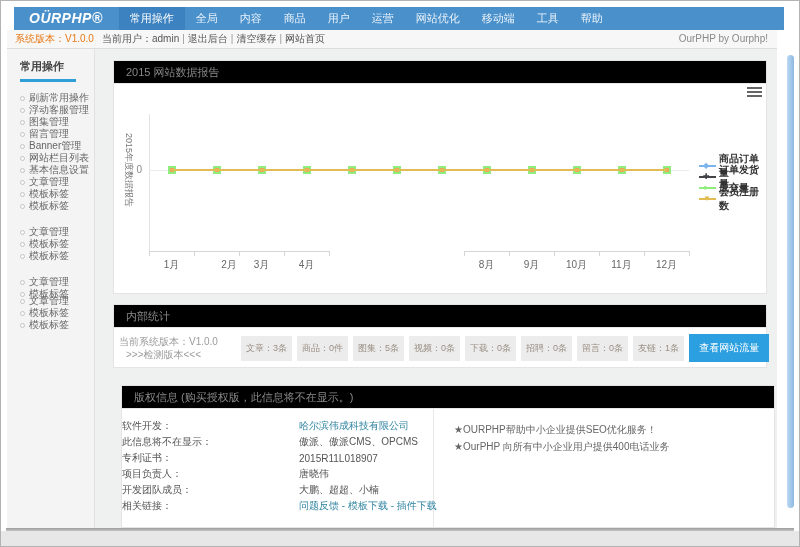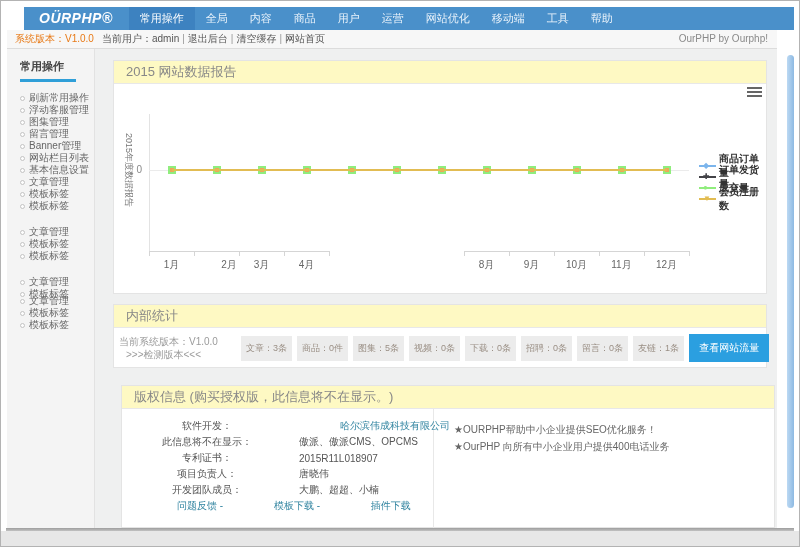--- a/index.html
+++ b/index.html
@@ -6,21 +6,21 @@
   html,body { width:800px; height:547px; }
   body {
     position: relative;
     font-family: "Liberation Sans", "DejaVu Sans", sans-serif;
     background: #ffffff;
     overflow: hidden;
   }
   .frame { position:absolute; inset:0; border:1px solid #b3b3b3; background:#fff; }
 
   
-  .topbar { position:absolute; left:24px; top:7px; width:770px; height:23px;
+  .topbar { position:absolute; left:14px; top:7px; width:770px; height:23px;
     background:#4a90ca; display:flex; align-items:flex-end; }
   .logo { color:#fff; font-style:italic; font-weight:bold; font-size:14px;
     line-height:23px; padding:0 16px 0 15px; letter-spacing:.5px; }
   .nav { display:flex; }
   .nav-item { color:#eaf3fb; font-size:11px; line-height:23px; padding:0 11px; cursor:pointer; }
   .nav-item.active { background:#3d82c0; color:#fff; }
 
   
   .statusbar { position:absolute; left:7px; top:30px; width:770px; height:19px;
     background:#f7f7f7; border-bottom:1px solid #dcdcdc; font-size:10px; line-height:18px; }
@@ -38,22 +38,22 @@
   .menu-group { margin:0 0 14px 0; }
   .menu-item { display:flex; align-items:center; height:12px; padding-left:13px;
     font-size:10px; color:#666; cursor:pointer; white-space:nowrap; }
   .menu-item.tight { margin-top:-5px; }
   .bullet { width:5px; height:5px; border:1px solid #c3c3c3; border-radius:50%;
     margin-right:4px; flex:0 0 auto; background:#fdfdfd; }
 
   
   .content-bg { position:absolute; left:95px; top:49px; width:682px; height:479px; background:#eff0f0; }
   .panel { position:absolute; background:#fff; border:1px solid #e4e4e4; }
-  .panel-header { height:23px; line-height:22px; background:#fef9c3;
-    border-bottom:1px solid #e8e8e8; color:#888; font-size:13px; padding-left:12px; }
+  .panel-header { height:23px; line-height:22px; background:#000000;
+    border-bottom:1px solid #e8e8e8; color:#888; font-size:11px; padding-left:12px; }
 
   .chart-panel { left:113px; top:60px; width:654px; height:234px; }
   .chart-body { position:relative; width:100%; height:209px; background:#fff; }
 
   .hamburger { position:absolute; left:633px; top:3px; width:15px; height:12px; cursor:pointer; }
   .hamburger i { display:block; height:2px; background:#666; margin-bottom:2px; }
 
   .y-title { position:absolute; left:14px; top:86px; transform:translate(-50%,-50%) rotate(90deg);
     font-size:9px; color:#777; white-space:nowrap; }
   .y-zero { position:absolute; left:14px; top:80px; width:14px; text-align:right;
@@ -86,23 +86,23 @@
     padding:8px 5px; margin-right:5px; white-space:nowrap; }
   .traffic-btn { background:#2b9fe0; color:#fff; border:none; font-size:10px;
     padding:7px 10px; cursor:pointer; white-space:nowrap;
     font-family:"Liberation Sans","DejaVu Sans",sans-serif; }
 
   
   .copy-panel { left:121px; top:385px; width:654px; height:143px; }
   .copy-body { display:flex; height:119px; }
   .copy-left { width:312px; border-right:1px solid #e8e8e8; padding-top:9px; }
   .cr-row { display:flex; height:16px; align-items:center; font-size:10px; }
-  .cr-label { width:170px; text-align:center; color:#555; flex:0 0 auto; }
+  .cr-label { width:170px; text-align:left; color:#555; flex:0 0 auto; }
   .cr-value { color:#555; margin-left:7px; white-space:nowrap; }
-  .cr-value.link, .cr-links a { color:#3184a0; text-decoration:none; cursor:pointer;margin-left:48px; }
+  .cr-value.link, .cr-links a { color:#3184a0; text-decoration:none; cursor:pointer; }
   .cr-links { margin-left:7px; white-space:nowrap; font-size:10px; }
   .cr-links .lsep { color:#3184a0; }
   .copy-right { flex:1; padding:12px 0 0 20px; }
   .notice { font-size:10px; color:#666; line-height:17px; white-space:nowrap; }
 
   
   .scrollbar { position:absolute; left:787px; top:55px; width:7px; height:453px;
     border-radius:4px; background:linear-gradient(to right,#bcd9f3,#8db9e2); cursor:pointer; }
   .footer-line { position:absolute; left:6px; right:6px; top:528px; height:3px;
     background:linear-gradient(#9d9d9d,#c2c2c2); }
@@ -371,20 +371,21 @@
         </div>
         <div class="cr-row">
           <div class="cr-label">项目负责人：</div>
           <span class="cr-value">唐晓伟</span>
         </div>
         <div class="cr-row">
           <div class="cr-label">开发团队成员：</div>
           <span class="cr-value">大鹏、超超、小楠</span>
         </div>
         <div class="cr-row">
+          <div class="cr-label">相关链接：</div>
           <span class="cr-links"><a>问题反馈</a><span class="lsep"> - </span><a>模板下载</a><span class="lsep"> - </span><a>插件下载</a></span>
         </div>
       </div>
     <div class="copy-right" id="copy-notices">
         <div class="notice">★OURPHP帮助中小企业提供SEO优化服务！</div>
         <div class="notice">★OurPHP 向所有中小企业用户提供400电话业务</div>
       </div>
   </div>
 </div>
 

